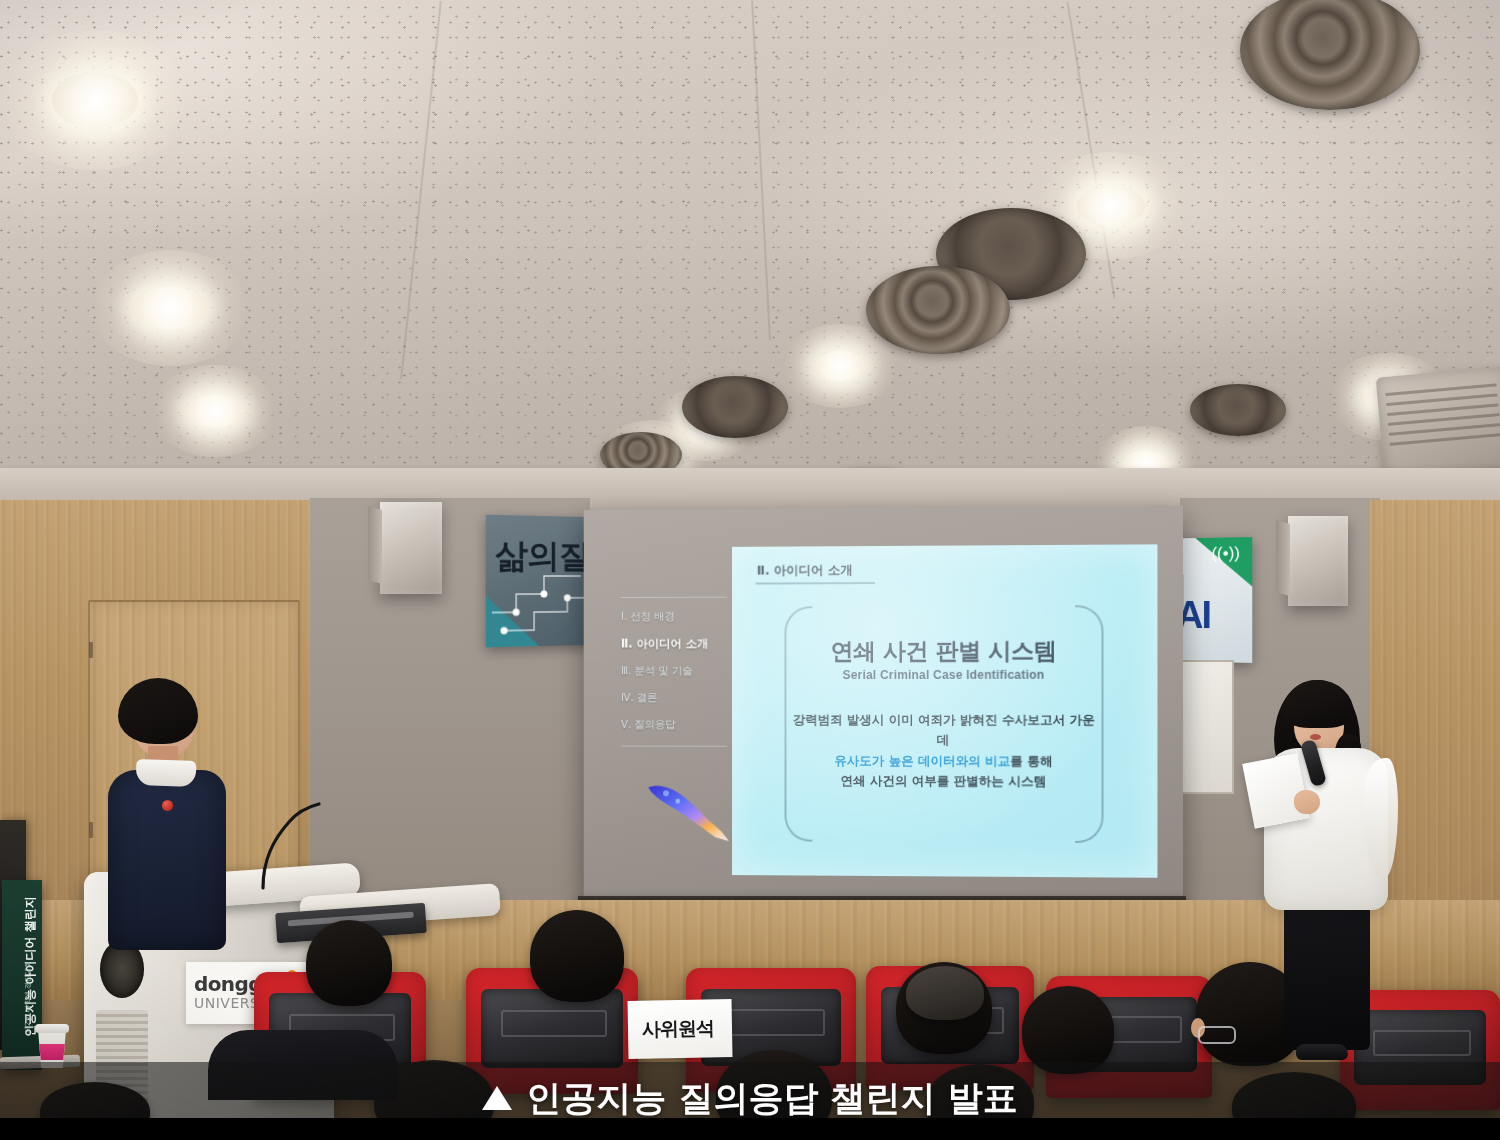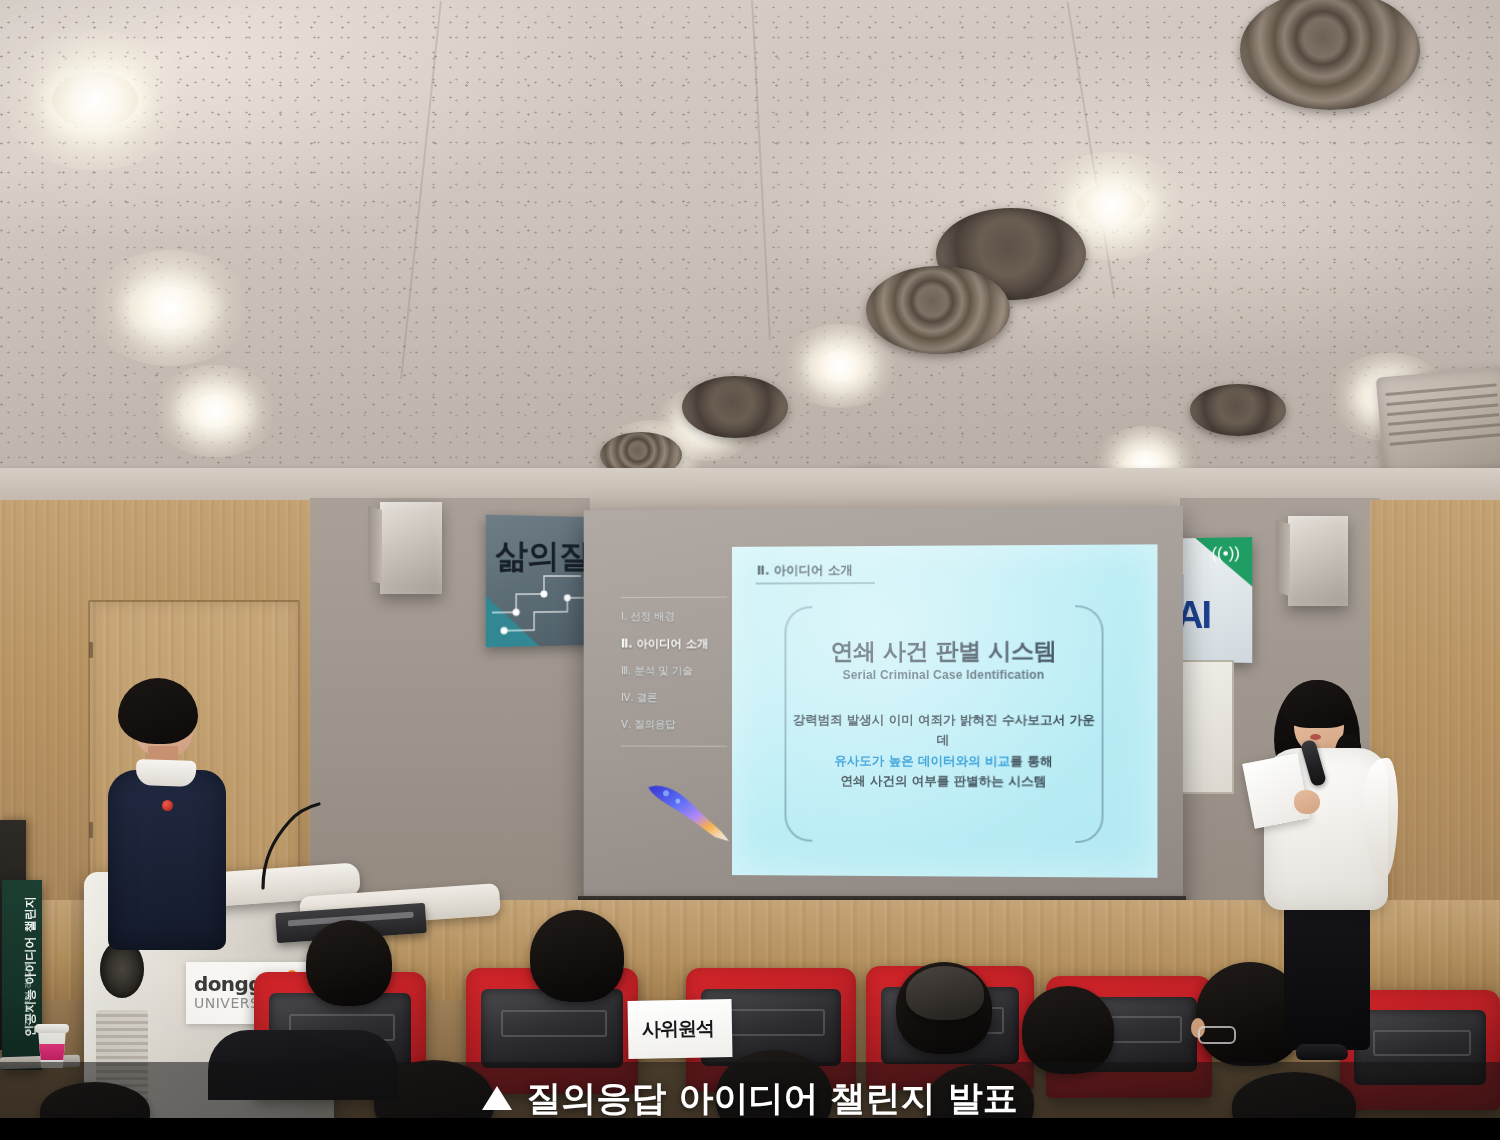--- a/index.html
+++ b/index.html
@@ -840,18 +840,18 @@
 
   <div class="judge-sign">
     <div class="jtxt">사위원석</div>
   </div>
 
   <div class="vignette"></div>
 
   <div class="caption-bar">
     <div class="caption-text">
       <span class="caption-tri"></span>
-      <span>질의응답 아이디어 챌린지 발표</span>
+      <span>인공지능 질의응답 챌린지 발표</span>
     </div>
   </div>
   <div class="caption-black"></div>
 
 </div>
 
 </body></html>

